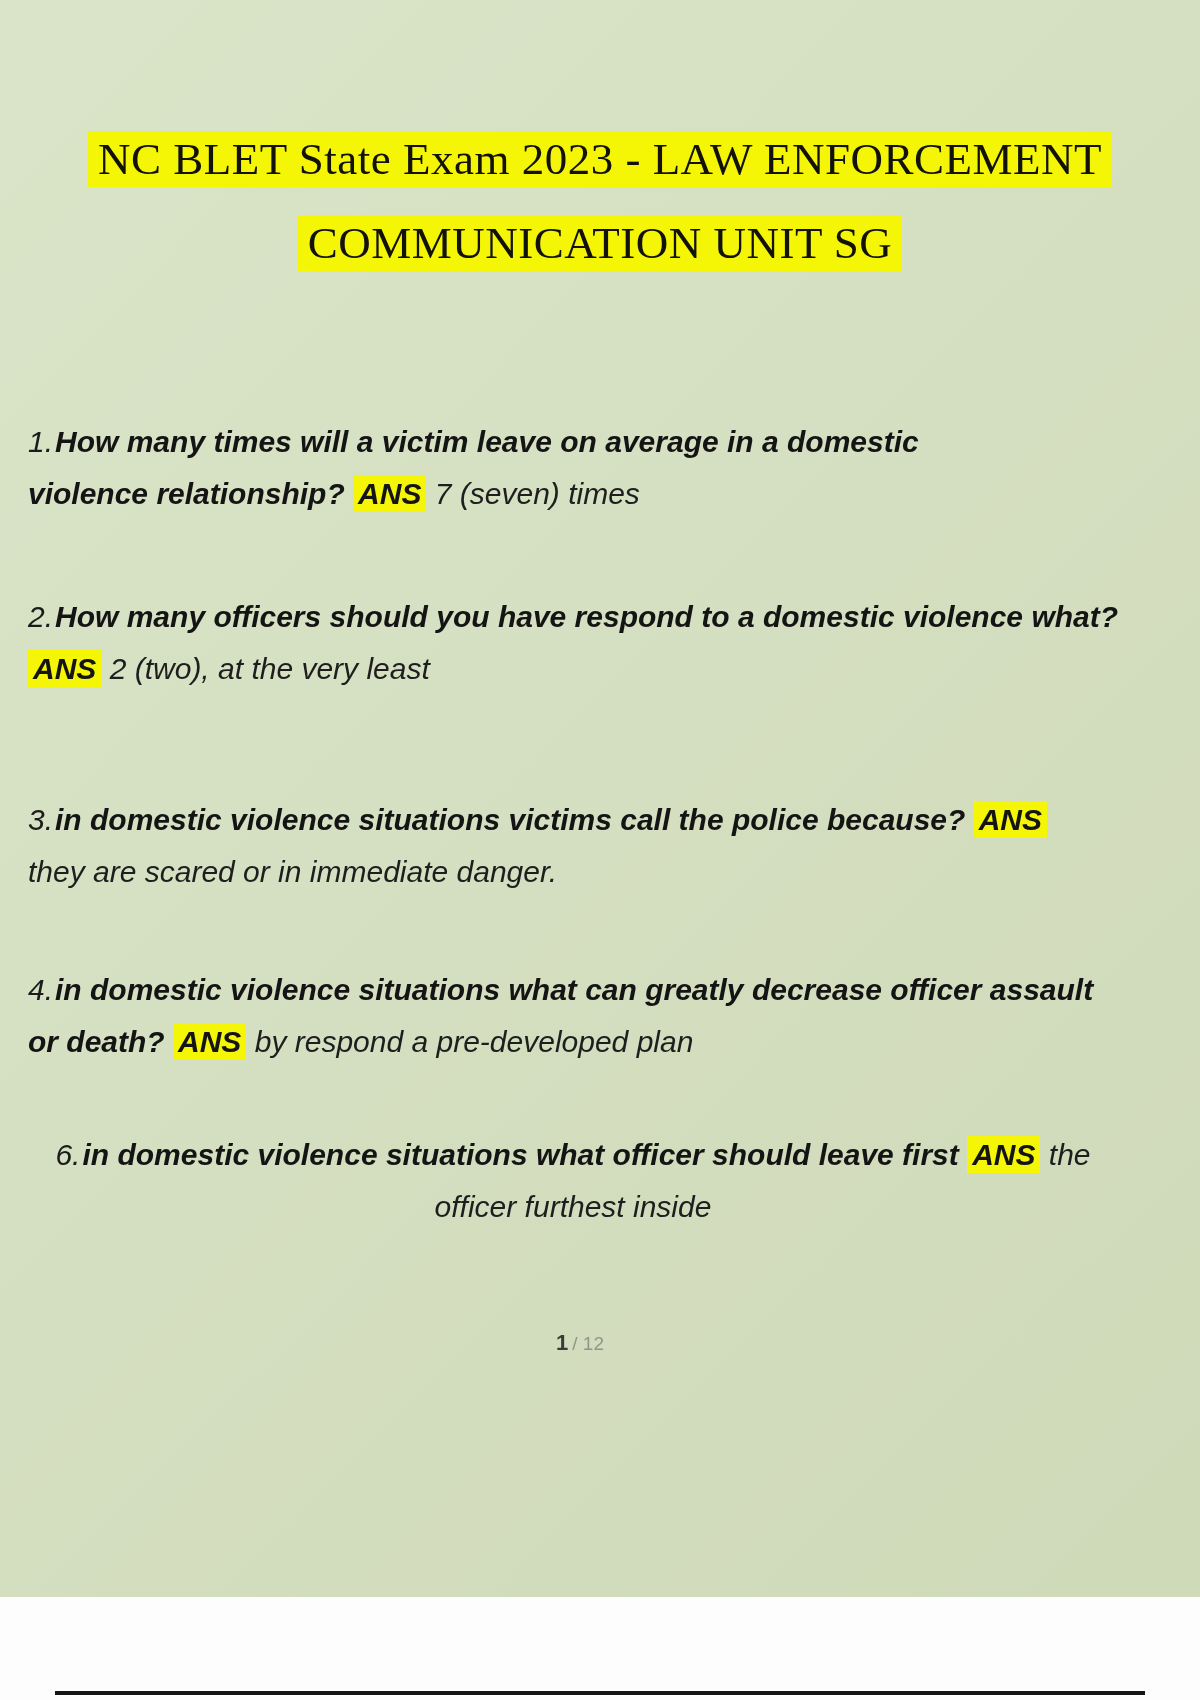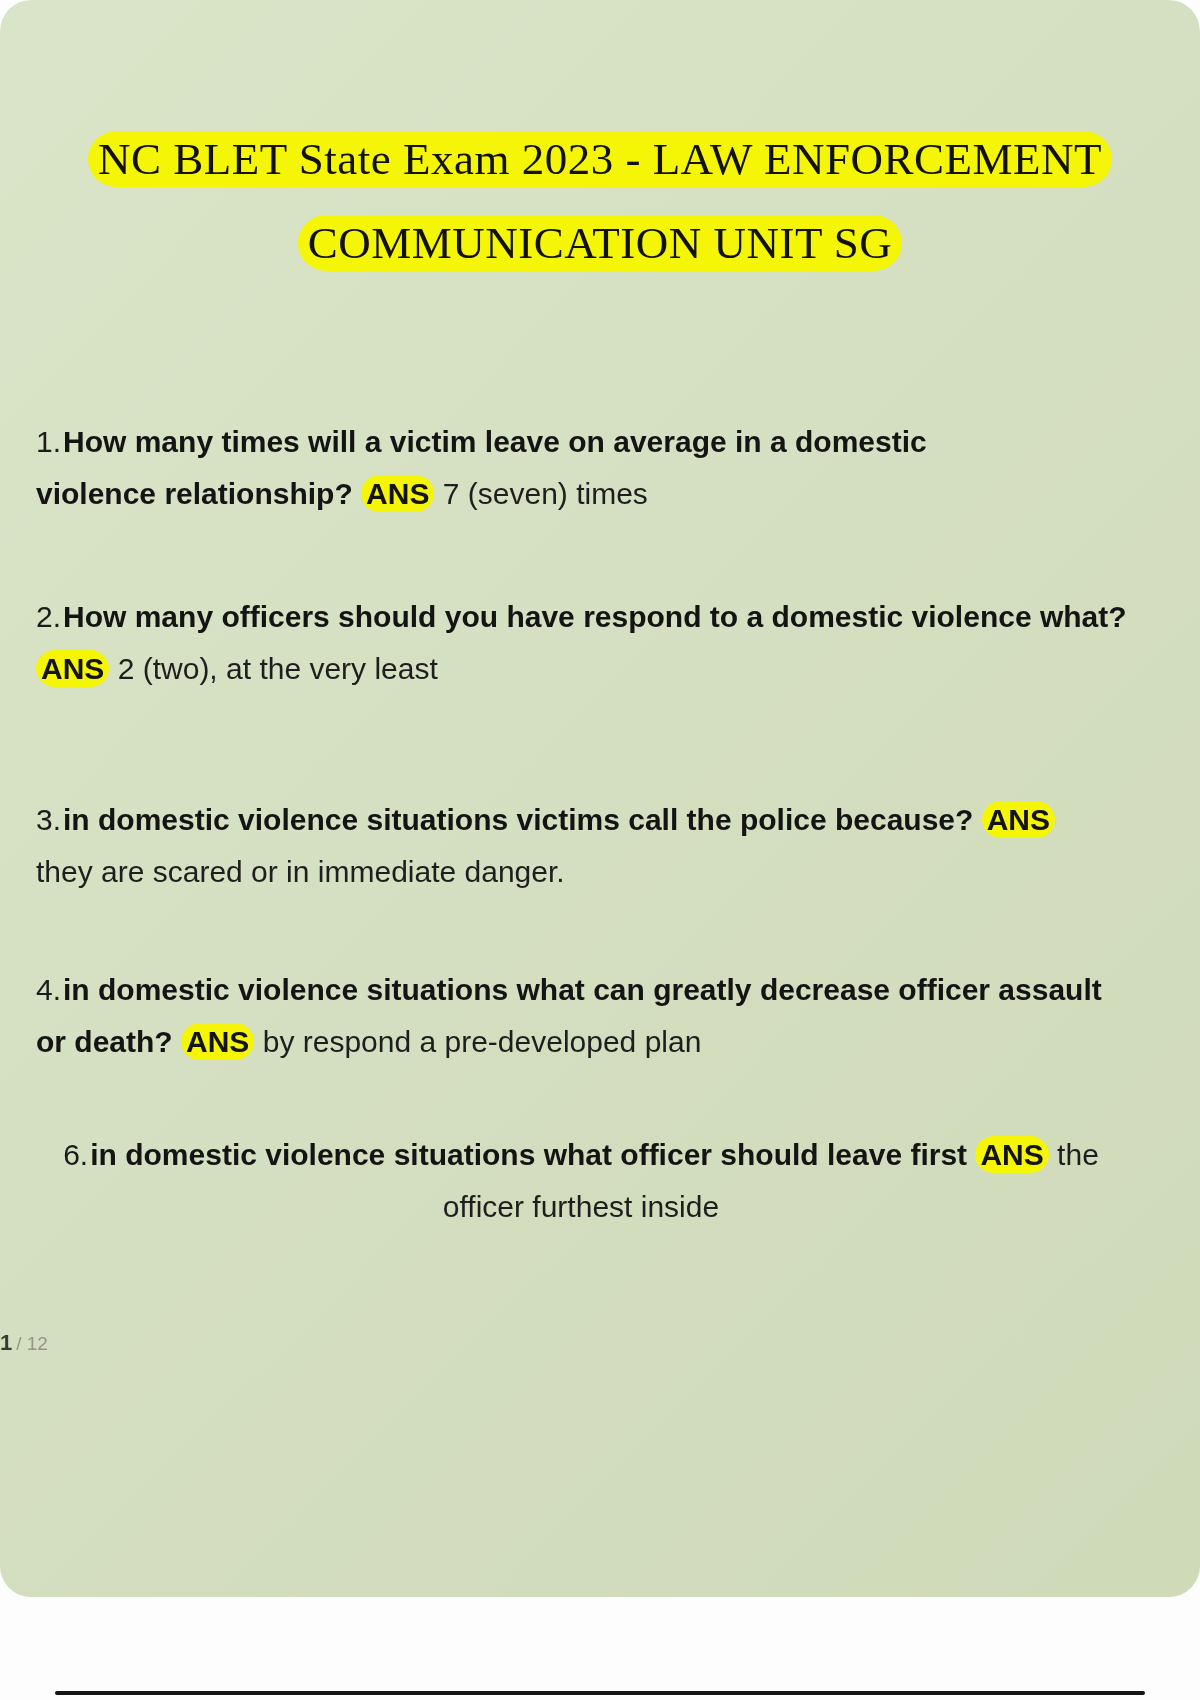--- a/index.html
+++ b/index.html
@@ -1,19 +1,19 @@
 <!DOCTYPE html>
 <html style="--bg: #d5dfc1; --hl: #f5f606;"><head>
 <meta charset="utf-8">
 <style>
   :root {
     --bg: #d5dfc1;
     --hl: #f5f606;
   }
-  * { margin: 0; padding: 0; box-sizing: border-box; border-radius: 31px; }
+  * { margin: 0; padding: 0; box-sizing: border-box; }
   html, body { width: 1200px; }
   body {
     font-family: "Liberation Sans", sans-serif;
     width: 1200px;
     height: 1700px;
     background: #fdfdfd;
     overflow: hidden;
   }
   .viewport {
     position: relative;
@@ -39,21 +39,22 @@
   }
   .hl {
     background: var(--hl);
   }
   .doc-title .hl {
     padding: 3px 10px;
     box-decoration-break: clone;
     -webkit-box-decoration-break: clone;
   }
   .questions {
-    margin-left: 36px;
+    margin-left: 28px;
+    font-style: italic;
   }
   .question {
     font-size: 30px;
     line-height: 52px;
     color: #161616;
   }
   .q-1 { margin-top: 131px; max-width: 950px; }
   .q-2 { margin-top: 71px;  max-width: 1125px; }
   .q-3 { margin-top: 99px;  max-width: 1060px; }
   .q-4 { margin-top: 66px;  max-width: 1100px; }
@@ -72,21 +73,21 @@
     font-weight: 700;
     color: #141414;
     padding: 2px 5px;
   }
   .atext {
     font-weight: 400;
     color: #1e1e1e;
   }
   .page-footer {
     margin-top: 97px;
-    text-align: left;
+    text-align: center;
     padding-right: 40px;
   }
   .pf-current {
     font-size: 22px;
     font-weight: 700;
     color: #3a3a3a;
   }
   .pf-total {
     font-size: 19px;
     font-weight: 400;

